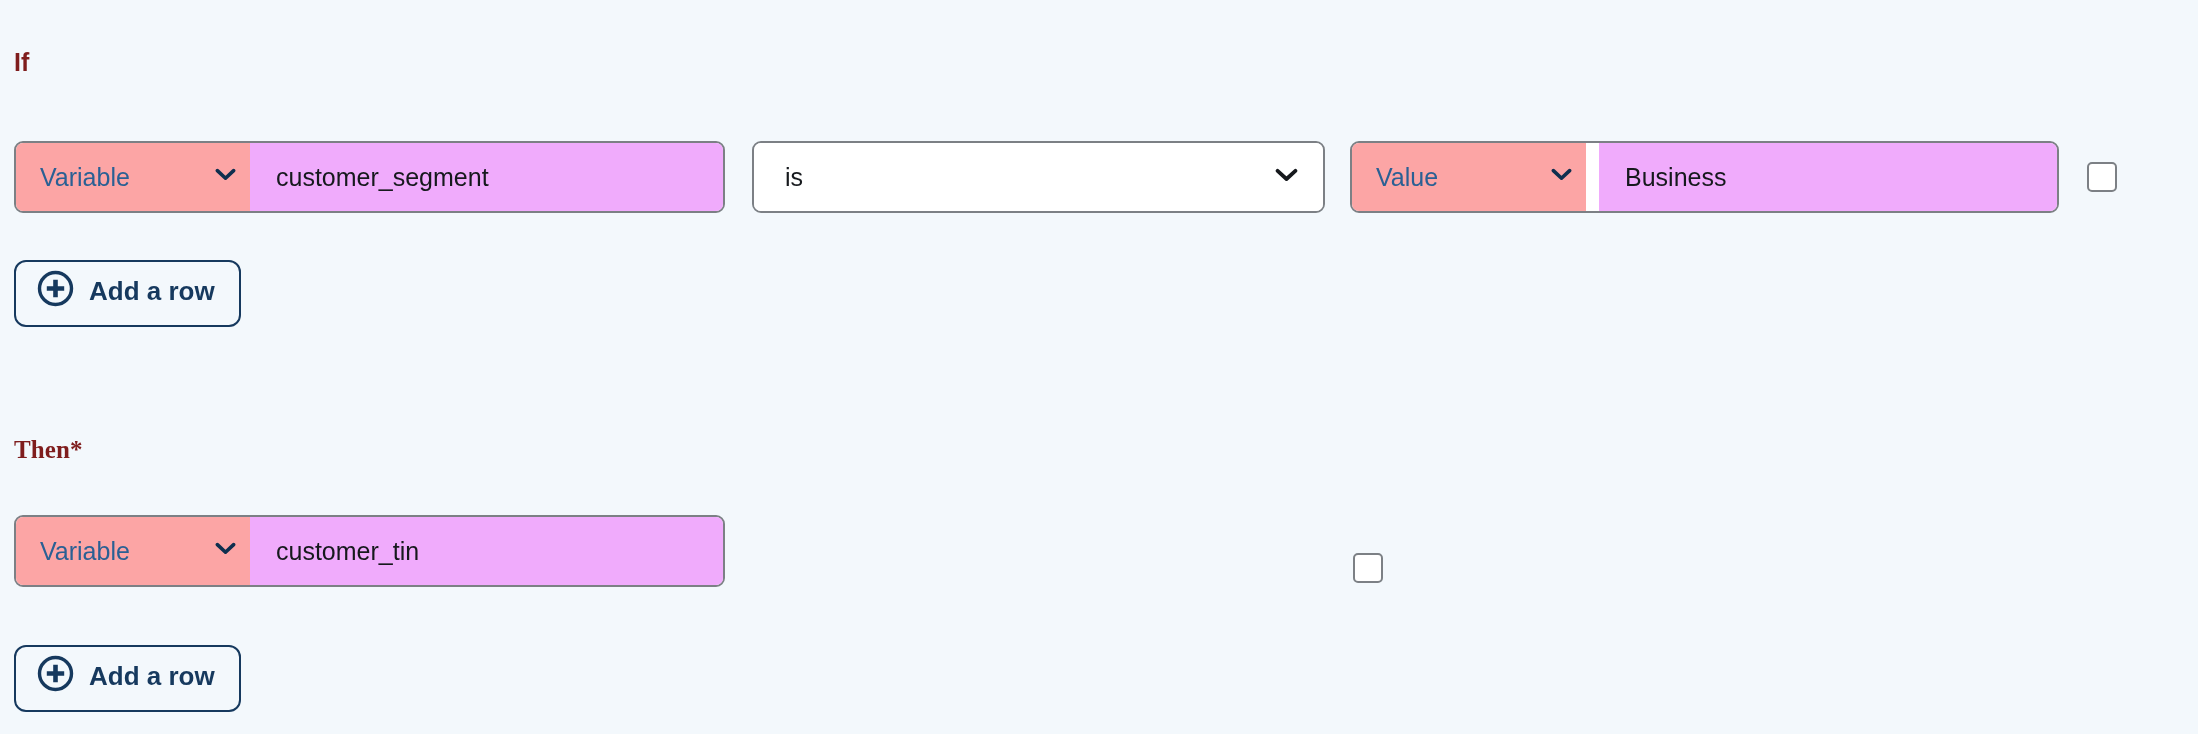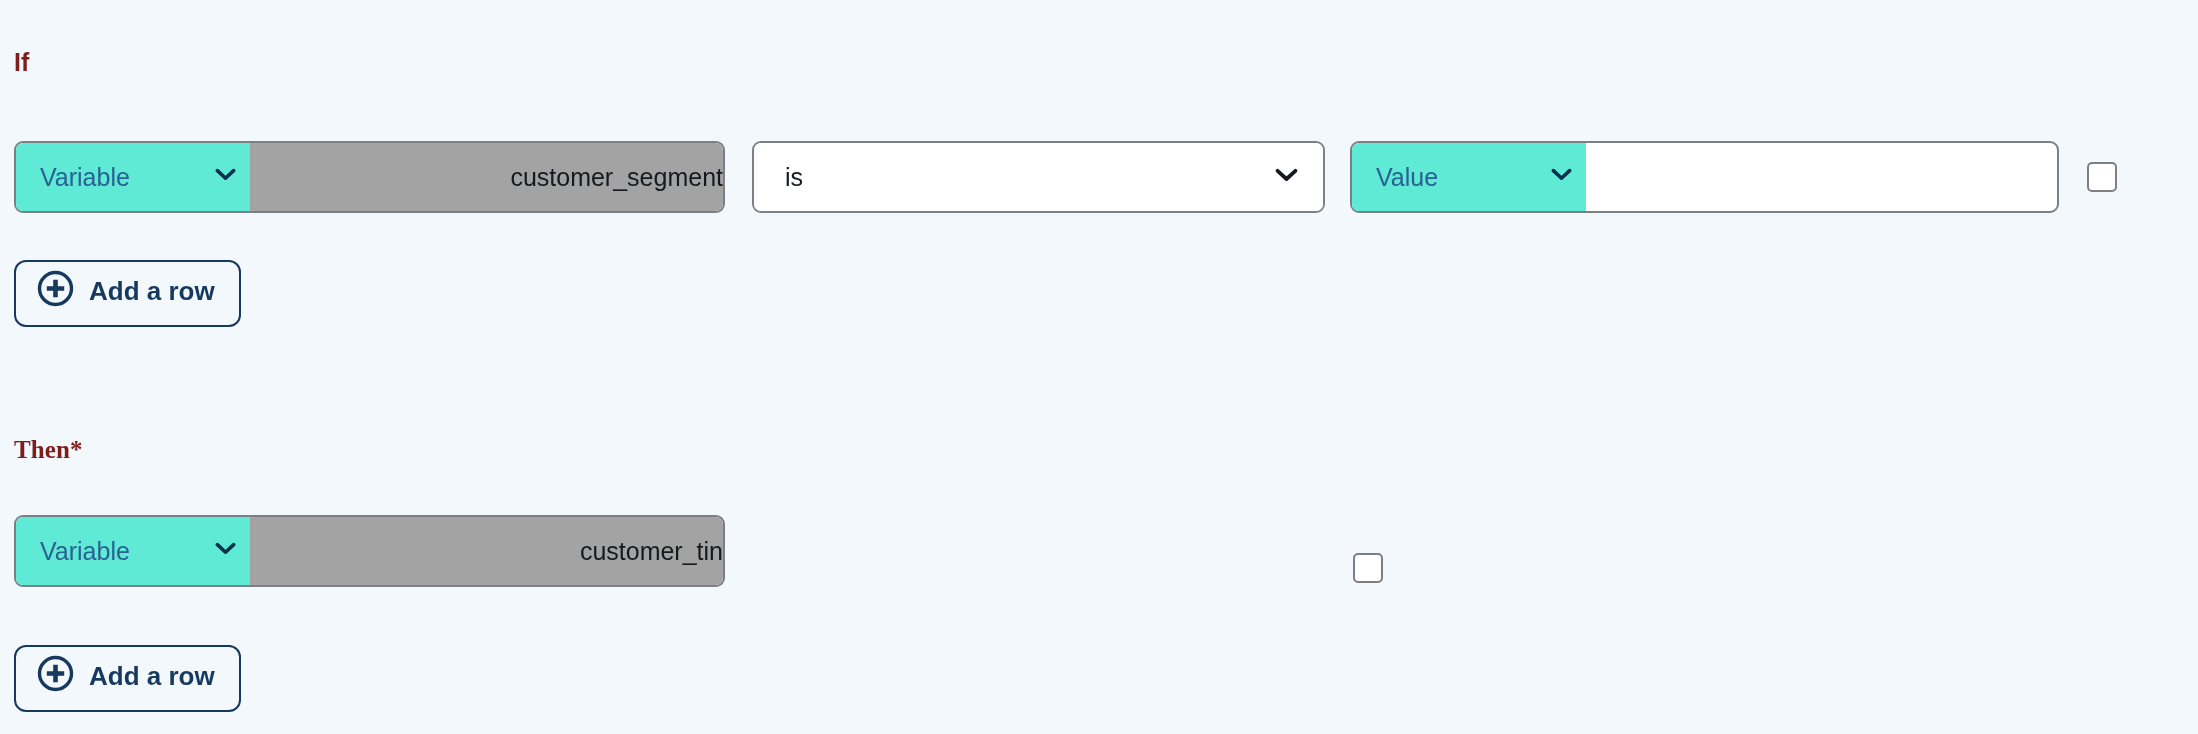--- a/index.html
+++ b/index.html
@@ -58,21 +58,21 @@
     border-radius: 9px;
     background: #ffffff;
     overflow: hidden;
   }
 
   
   .prefix-select {
     display: flex;
     align-items: center;
     justify-content: space-between;
-    background: #5eead4;
+    background: #fca5a5;
     padding: 0 14px 0 24px;
     min-width: 234px;
     box-sizing: border-box;
     cursor: pointer;
     user-select: none;
   }
   .prefix-select .prefix-label {
     font-size: 25px;
     color: #2a6094;
     white-space: nowrap;
@@ -81,27 +81,26 @@
   .prefix-select .chevron {
     margin-left: 22px;
     display: block;
   }
 
   
   .text-input {
     flex: 1 1 auto;
     border: 0;
     outline: none;
-    background: #a3a3a3;
+    background: #f0abfc;
     font-family: "Liberation Sans", sans-serif;
     font-size: 25px;
     color: #16191d;
     padding: 0 0 0 26px;
     min-width: 0;
-    text-align: right;
   }
   .text-input::placeholder { color: #8a9097; }
 
   
   .operator-select {
     display: flex;
     align-items: center;
     justify-content: space-between;
     width: 100%;
     padding: 0 25px 0 31px;
@@ -192,20 +191,21 @@
 
     <div class="field-group" style="left:1350px; width:709px;gap:13px;">
       <div class="prefix-select">
         <span class="prefix-label">Value</span>
         <span class="chevron">
           <svg width="21" height="14" viewBox="0 0 21 14" aria-hidden="true">
             <path d="M2.4 2.6 L10.5 10.2 L18.6 2.6" fill="none" stroke="#0f2f4f" stroke-width="3.6" stroke-linecap="round" stroke-linejoin="round"></path>
           </svg>
         </span>
       </div>
+      <input class="text-input" type="text" value="Business" style="">
     </div>
 
     <div class="checkbox"></div>
   </div>
 
   <div class="add-row-btn first">
     <span class="plus-circle">
       <svg width="37" height="37" viewBox="0 0 37 37" aria-hidden="true">
         <circle cx="18.5" cy="18.5" r="16" fill="none" stroke="#16395e" stroke-width="3.4"></circle>
         <path d="M18.5 9.8 V27.2 M9.8 18.5 H27.2" stroke="#16395e" stroke-width="4.6" stroke-linecap="butt"></path>

